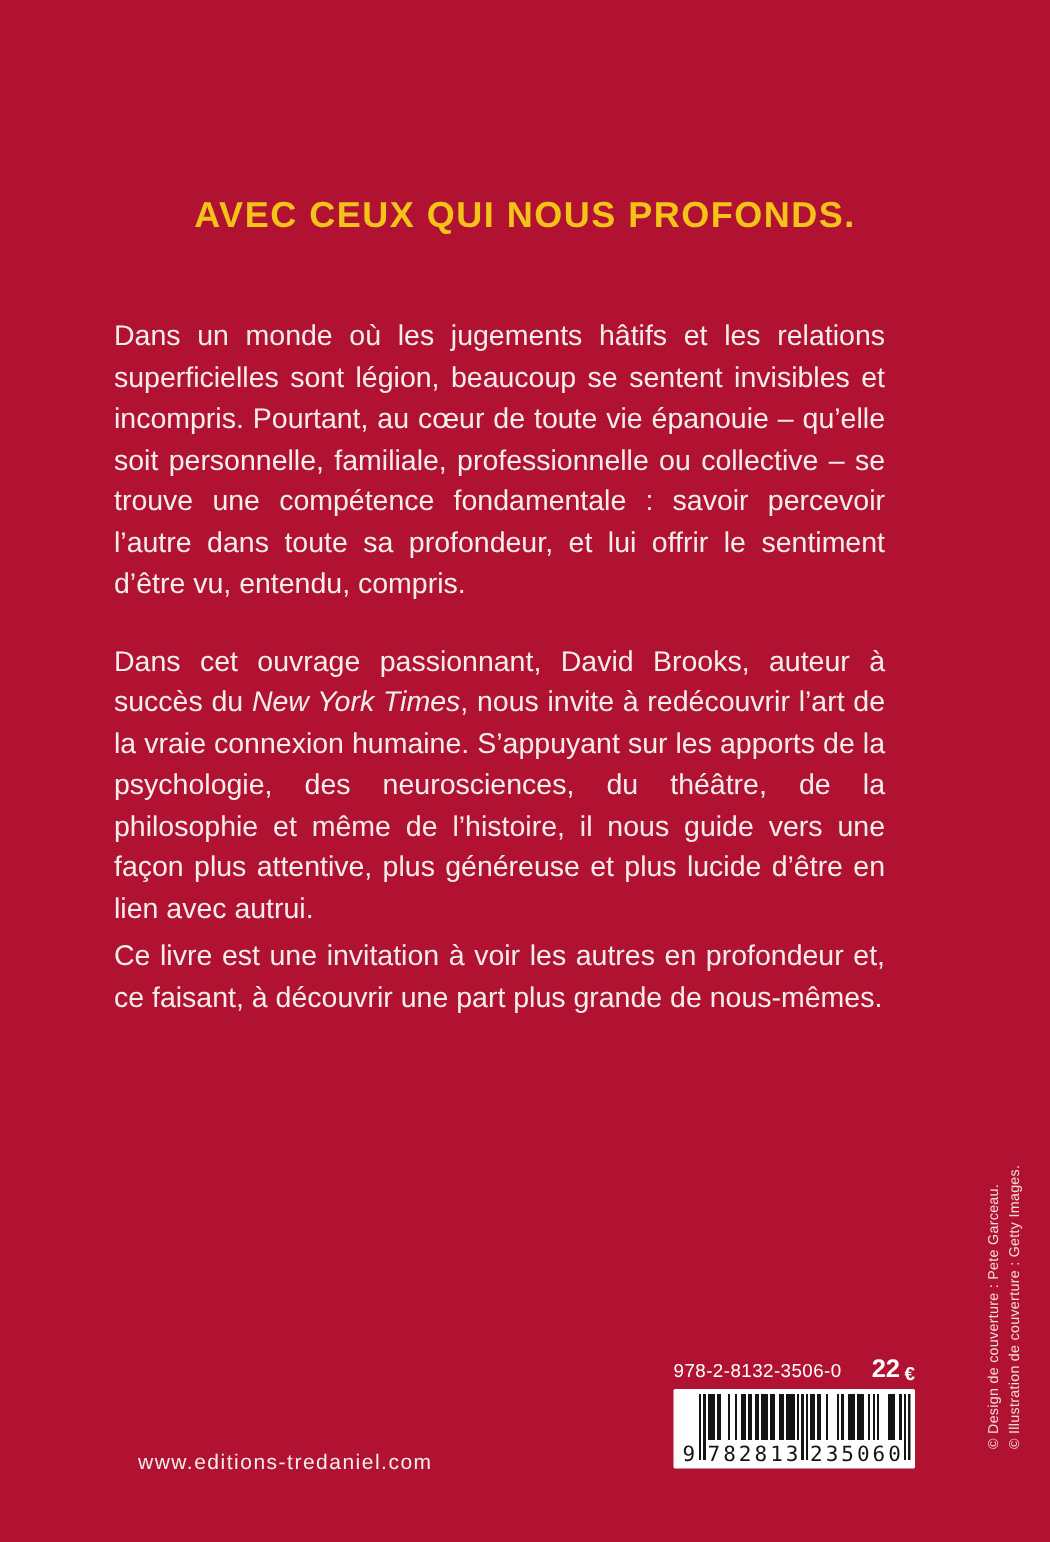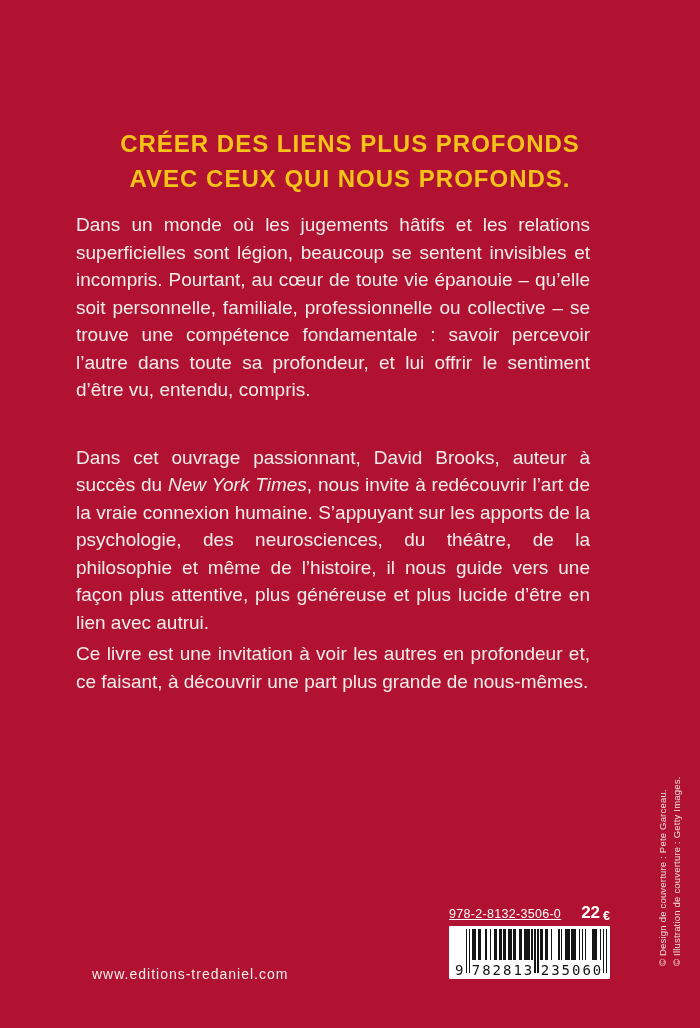--- a/index.html
+++ b/index.html
@@ -33,40 +33,40 @@
   .body-copy{
     position:absolute;
     top:211px;left:76px;
     width:514px;
     color:var(--body-text);
     font-size:19px;
     line-height:27.5px;
     text-align:justify;
   }
   .body-copy p{margin:0;}
-  .body-copy p + p{margin-top:40px;}
+  .body-copy p + p{margin-top:24px;}
   .body-copy p.no-gap{margin-top:4px;}
   .body-copy em{font-style:italic;}
   .website{
     position:absolute;
     left:92px;top:966px;
     color:var(--body-text);
     font-size:14px;
     letter-spacing:1px;
   }
   .isbn-row{
     position:absolute;
     left:449px;top:903px;
     width:161px;
     display:flex;
     justify-content:space-between;
     align-items:baseline;
     color:#ffffff;
   }
-  .isbn-text{font-size:12.5px;letter-spacing:0.3px;text-decoration:underline;}
+  .isbn-text{font-size:12.5px;letter-spacing:0.3px;}
   .price{display:flex;align-items:flex-end;}
   .price-value{font-size:17px;font-weight:700;}
   .price-currency{font-size:12.5px;font-weight:700;margin-left:3px;}
   .barcode-box{
     position:absolute;
     left:449px;top:926px;
     width:161px;height:53px;
     background:#ffffff;
     border-radius:1px;
   }
@@ -79,41 +79,40 @@
   .bc-digits{
     position:absolute;
     left:0;bottom:1px;right:0;height:17px;
     font-family:"DejaVu Sans Mono",monospace;
     font-size:14px;
     color:var(--barcode-ink);
   }
   .bc-digits span{position:absolute;bottom:0;}
   .bc-d0{left:6px;}
   .bc-d1{left:22px;width:64px;text-align:center;letter-spacing:2px;}
-  .bc-d2{left:91px;width:64px;text-align:center;letter-spacing:2px;}
+  .bc-d2{left:91px;width:48px;text-align:center;letter-spacing:2px;}
   .credit{
     position:absolute;
     white-space:nowrap;
     color:var(--credit-text);
     font-size:9.5px;
     letter-spacing:0.2px;
     transform-origin:0 100%;
     transform:rotate(-90deg);
     bottom:62px;
   }
   .credit-design{left:668px;}
   .credit-illustration{left:682px;}
 </style>
 </head>
 <body>
 
 <div class="cover">
 
   <h1 class="tagline">
-    <span class="tl-line">CRÉER DES LIENS PLUS PROFONDS</span>
     <span class="tl-line">AVEC CEUX QUI NOUS PROFONDS.</span>
   </h1>
 
   <div class="body-copy">
     <p>Dans un monde où les jugements hâtifs et les relations superficielles sont légion, beaucoup se sentent invisibles et incompris. Pourtant, au cœur de toute vie épanouie – qu’elle soit personnelle, familiale, professionnelle ou collective – se trouve une compétence fondamentale : savoir percevoir l’autre dans toute sa profondeur, et lui offrir le sentiment d’être vu, entendu, compris.</p>
     <p><span>Dans cet ouvrage passionnant, David Brooks, auteur à succès du </span><em>New York Times</em><span>, nous invite à redécouvrir l’art de la vraie connexion humaine. S’appuyant sur les apports de la psychologie, des neurosciences, du théâtre, de la philosophie et même de l’histoire, il nous guide vers une façon plus attentive, plus généreuse et plus lucide d’être en lien avec autrui.</span></p>
     <p class="no-gap">Ce livre est une invitation à voir les autres en profondeur et, ce faisant, à découvrir une part plus grande de nous-mêmes.</p>
   </div>
 
   <div class="website">www.editions-tredaniel.com</div>

